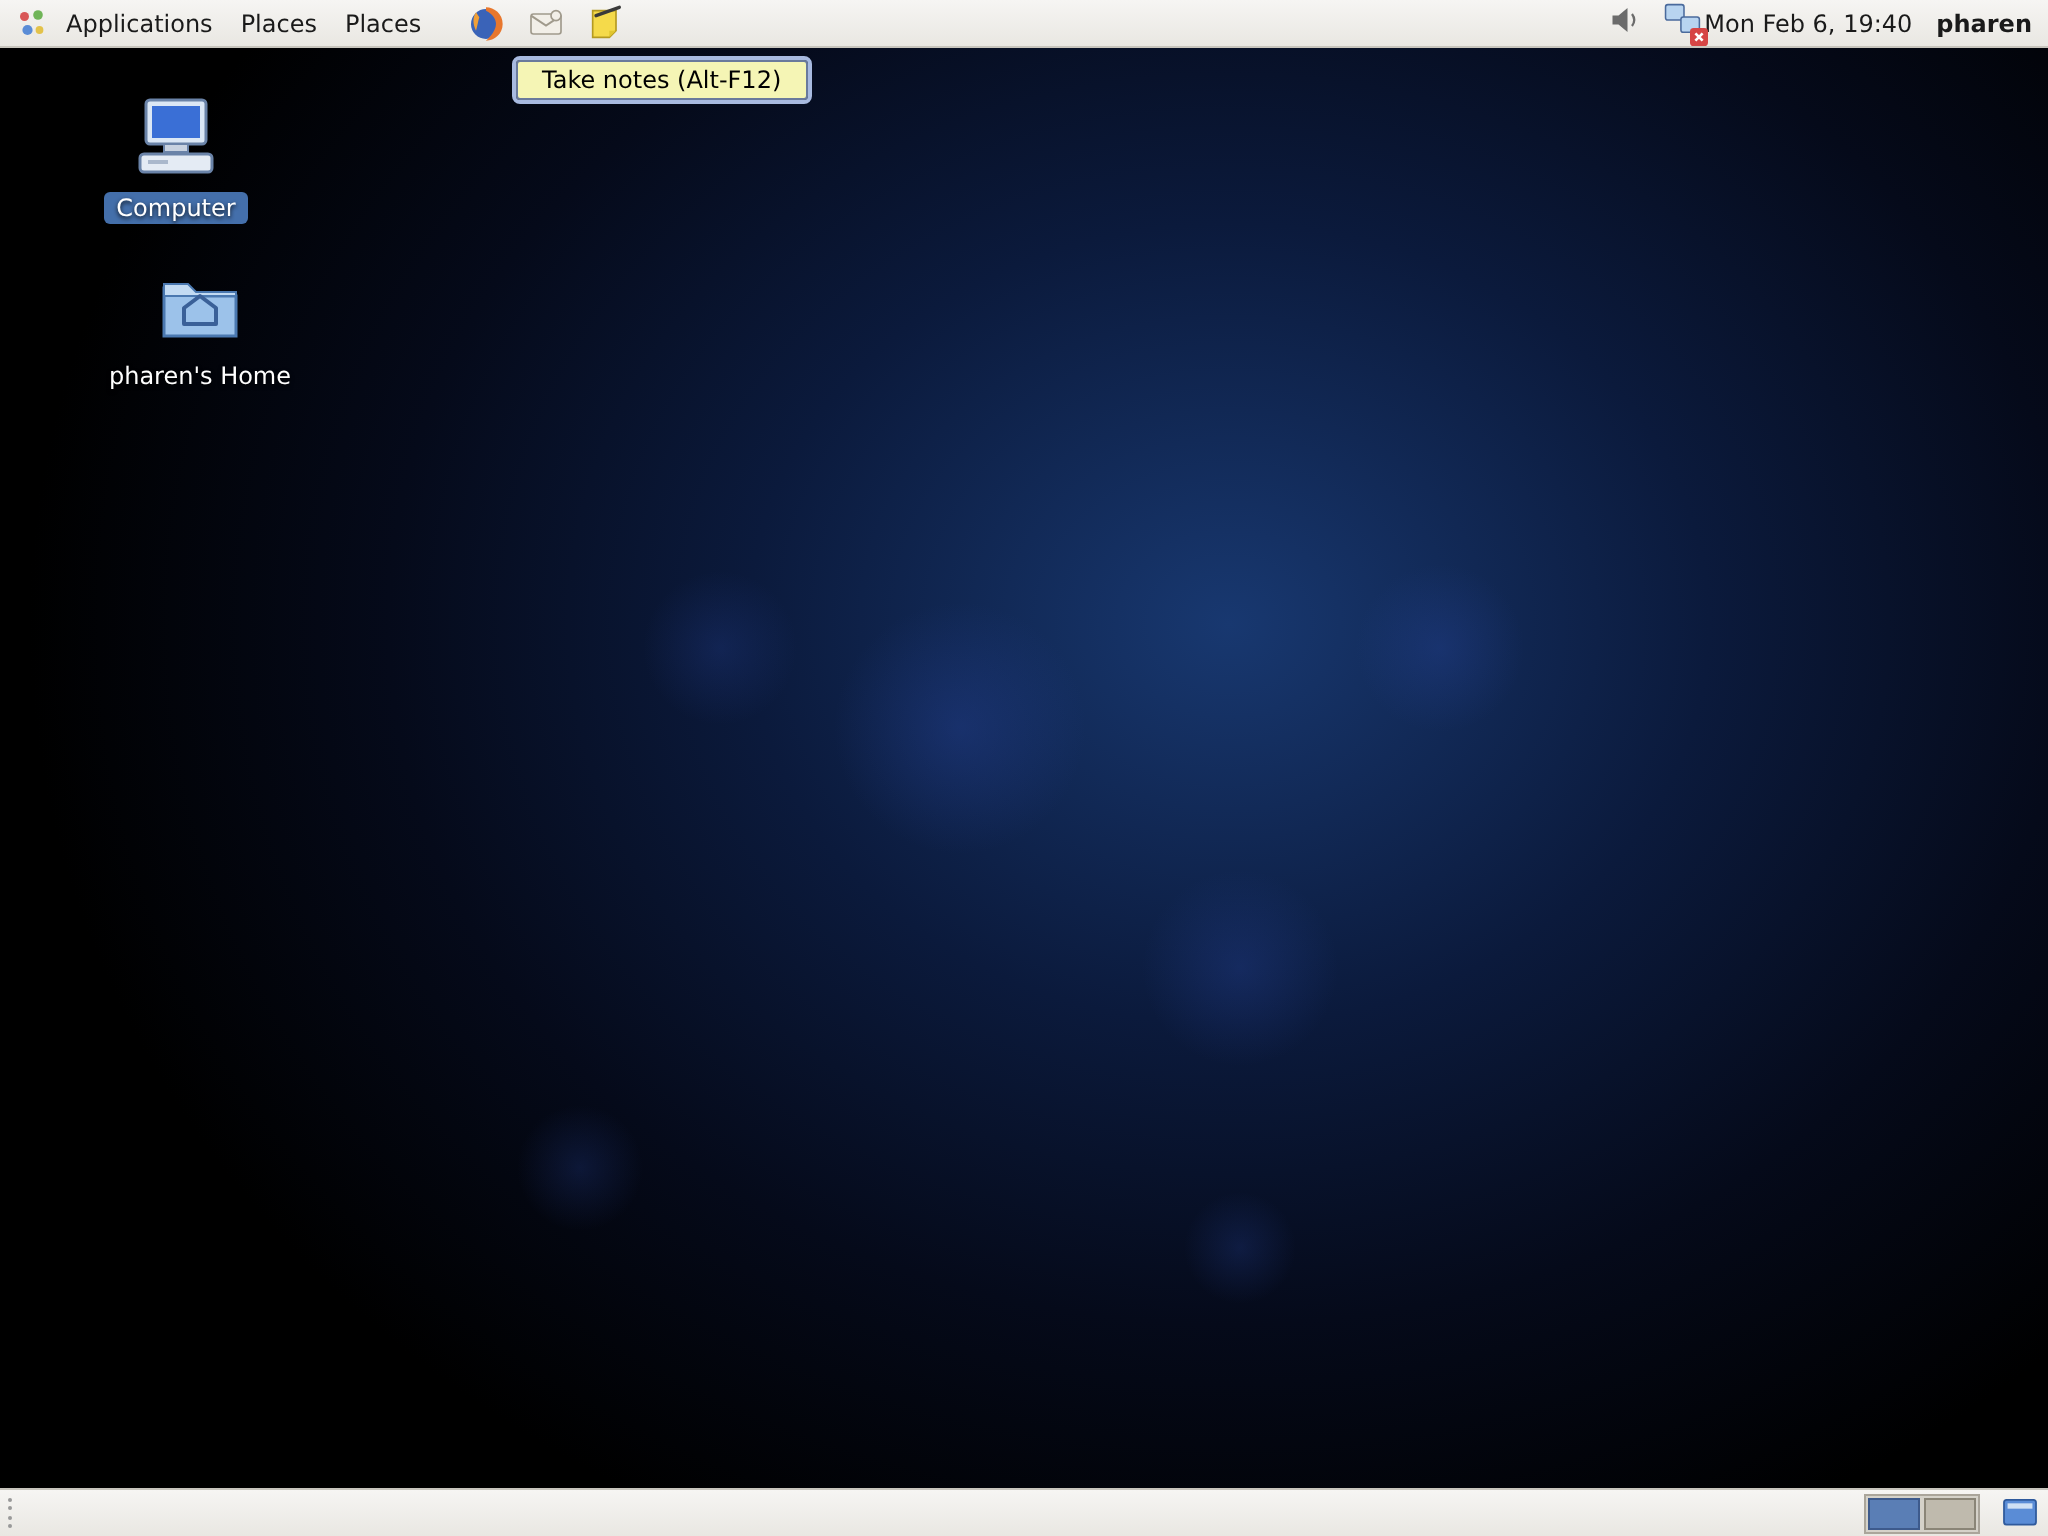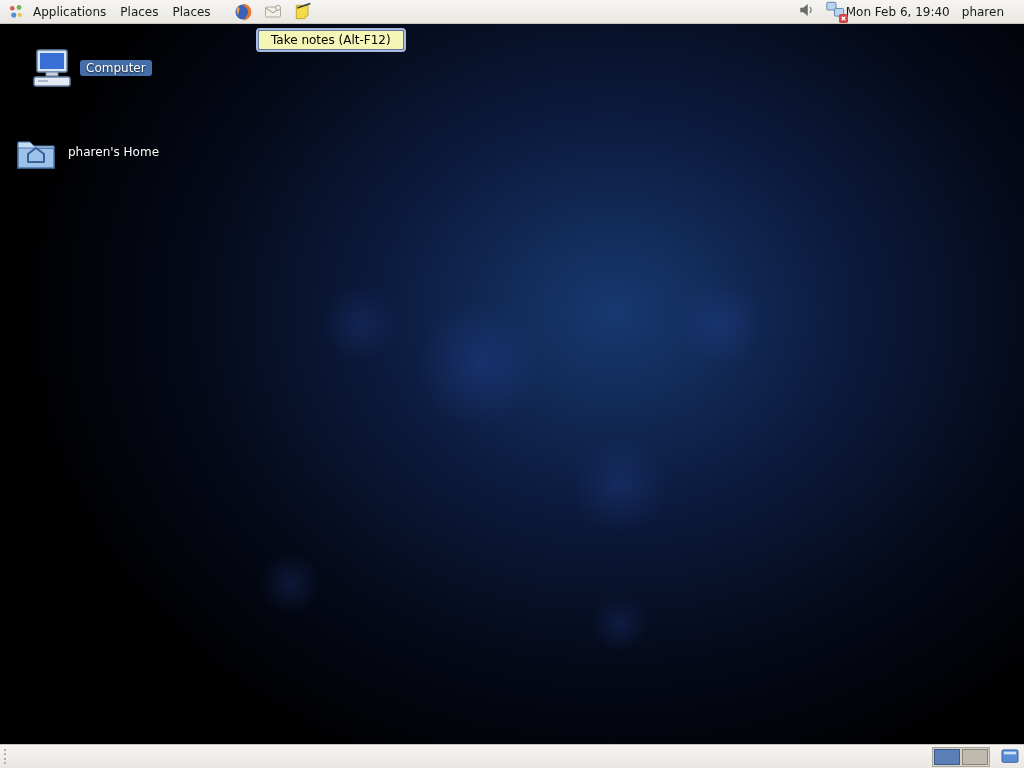--- a/index.html
+++ b/index.html
@@ -28,40 +28,40 @@
       display: flex; align-items: center; padding: 0 6px;
       color: #1a1a1a;
     }
     .menu-icon { width: 20px; height: 20px; display: flex; align-items: center; justify-content: center; }
     .menu-label { padding: 0 7px; cursor: default; }
     .quick-launch { display: flex; align-items: center; gap: 8px; margin-left: 14px; }
     .ql-btn { width: 22px; height: 22px; display: flex; align-items: center; justify-content: center; border-radius: 3px; }
     .spacer { flex: 1; }
     .tray { display: flex; align-items: center; gap: 10px; }
     .clock { margin: 0 8px 0 0; }
-    .username { font-weight: normal; margin-left: 4px; margin-right: 14px; }
+    .username { font-weight: bold; margin-left: 4px; margin-right: 2px; }
 
     
     .bottom-panel {
       position: absolute; bottom: 0; left: 0; right: 0; height: 24px;
       background: linear-gradient(#f6f5f3, #e9e7e2);
       border-top: 1px solid #c8c5bd;
       display: flex; align-items: center; padding: 0 4px;
     }
     .grip { width: 6px; height: 18px; display: flex; flex-direction: column; justify-content: space-around; margin-right: 4px; }
     .grip span { width: 2px; height: 2px; background: #999; border-radius: 1px; }
     .ws-switcher { margin-left: auto; display: flex; gap: 2px; margin-right: 10px; border: 1px solid #aaa59a; padding: 1px; background: #d5d2c9; }
     .ws { width: 26px; height: 16px; border: 1px solid #8a8577; }
     .ws.active { background: #5a7eb5; border-color: #3d5a8c; }
     .ws.inactive { background: #bfbaad; }
     .show-desktop { width: 20px; height: 18px; display: flex; align-items: center; justify-content: center; border: 1px solid transparent; border-radius: 2px; }
 
     
     .desk-icon {
-      position: absolute; width: 120px; display: flex; flex-direction: row; align-items: center; gap: 4px;
+      position: absolute; width: 120px; display: flex; flex-direction: column; align-items: center; gap: 4px;
       color: #fff; text-shadow: 0 1px 2px rgba(0,0,0,0.9);
       font-size: 12px;
     }
     .desk-icon .ic { width: 48px; height: 48px; display: flex; align-items: center; justify-content: center; }
     .desk-icon.selected .lbl { background: rgba(80,130,200,0.85); border-radius: 3px; padding: 1px 6px; }
     .desk-icon .lbl { padding: 1px 4px; white-space: nowrap; }
 
     
     .tooltip {
       position: absolute;
@@ -145,21 +145,21 @@
         <rect x="9" y="6" width="30" height="22" rx="2" fill="#dbe7f5" stroke="#6a83a8" stroke-width="1.5"></rect>
         <rect x="12" y="9" width="24" height="16" fill="#3a6fd6"></rect>
         <rect x="18" y="28" width="12" height="4" fill="#c8d2e0" stroke="#6a83a8"></rect>
         <rect x="6" y="33" width="36" height="9" rx="2" fill="#e4ebf4" stroke="#6a83a8" stroke-width="1.5"></rect>
         <rect x="10" y="36" width="10" height="2" fill="#aab8cc"></rect>
       </svg>
     </div>
     <div class="lbl">Computer</div>
   </div>
 
-  <div class="desk-icon" style="left:12px; top:104px">
+  <div class="desk-icon" style="left:40px; top:104px">
     <div class="ic">
       <svg width="48" height="48" viewBox="0 0 48 48">
         <path d="M6 16 H18 L22 20 H42 V40 H6 Z" fill="#9cc2ea" stroke="#4a78b0" stroke-width="1.5"></path>
         <path d="M6 14 H18 L22 18 H42 V20 H6 Z" fill="#c3dbf3" stroke="#4a78b0"></path>
         <path d="M16 34 V26 L24 20 L32 26 V34 Z" fill="none" stroke="#3a6098" stroke-width="2" stroke-linejoin="round"></path>
       </svg>
     </div>
     <div class="lbl">pharen's Home</div>
   </div>
 

